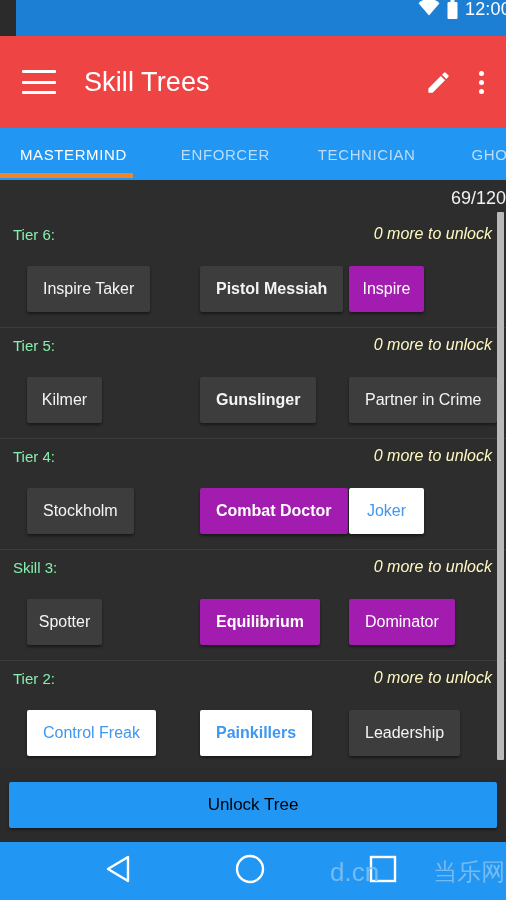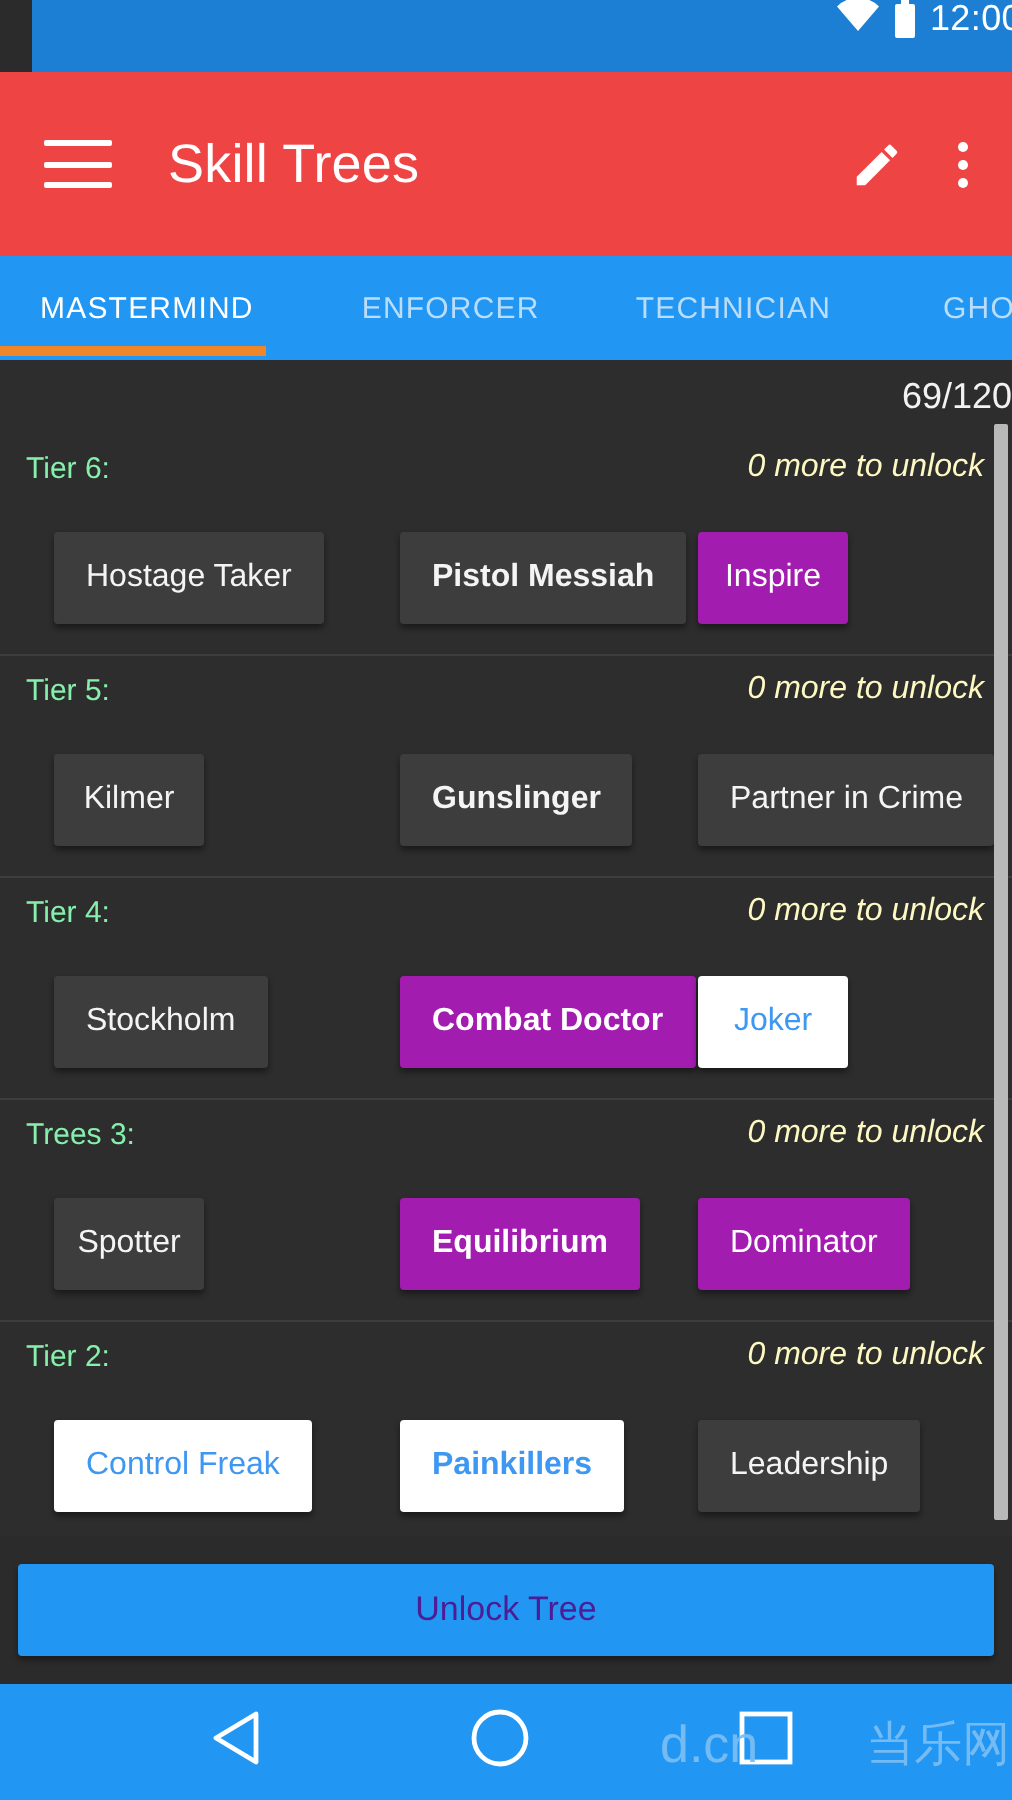--- a/index.html
+++ b/index.html
@@ -176,21 +176,21 @@
   #unlock-bar {
     position: absolute;
     top: 768px; left: 0;
     width: 506px; height: 74px;
     background: #2b2b2b;
     display: flex; align-items: center; justify-content: center;
   }
   #unlock-button {
     width: 488px; height: 46px;
     background: #2196f3;
-    color: #4c1d95;
+    color: #000000;
     font-size: 17px;
     display: flex; align-items: center; justify-content: center;
     border: none; border-radius: 2px;
     cursor: pointer;
     box-shadow: 0 2px 3px rgba(0,0,0,0.4);
     font-family: inherit;
   }
 
   
   #nav-bar {
@@ -270,21 +270,21 @@
     <div id="points-row">
       <span id="points-counter">69/120</span>
     </div>
     <div id="tier-list">
         <div class="tier">
           <div class="tier-header">
             <span class="tier-label">Tier 6:</span>
             <span class="tier-unlock">0 more to unlock</span>
           </div>
           <div class="tier-skills">
-            <div class="skill col0 locked">Hostage Taker</div>
+            <div class="skill col0 locked">Inspire Taker</div>
             <div class="skill col1 locked">Pistol Messiah</div>
             <div class="skill col2 selected w-sm">Inspire</div>
           </div>
         </div>
         <div class="tier">
           <div class="tier-header">
             <span class="tier-label">Tier 5:</span>
             <span class="tier-unlock">0 more to unlock</span>
           </div>
           <div class="tier-skills">
@@ -299,21 +299,21 @@
             <span class="tier-unlock">0 more to unlock</span>
           </div>
           <div class="tier-skills">
             <div class="skill col0 locked">Stockholm</div>
             <div class="skill col1 selected">Combat Doctor</div>
             <div class="skill col2 aced w-sm">Joker</div>
           </div>
         </div>
         <div class="tier">
           <div class="tier-header">
-            <span class="tier-label">Trees 3:</span>
+            <span class="tier-label">Skill 3:</span>
             <span class="tier-unlock">0 more to unlock</span>
           </div>
           <div class="tier-skills">
             <div class="skill col0 locked w-sm">Spotter</div>
             <div class="skill col1 selected">Equilibrium</div>
             <div class="skill col2 selected">Dominator</div>
           </div>
         </div>
         <div class="tier">
           <div class="tier-header">

